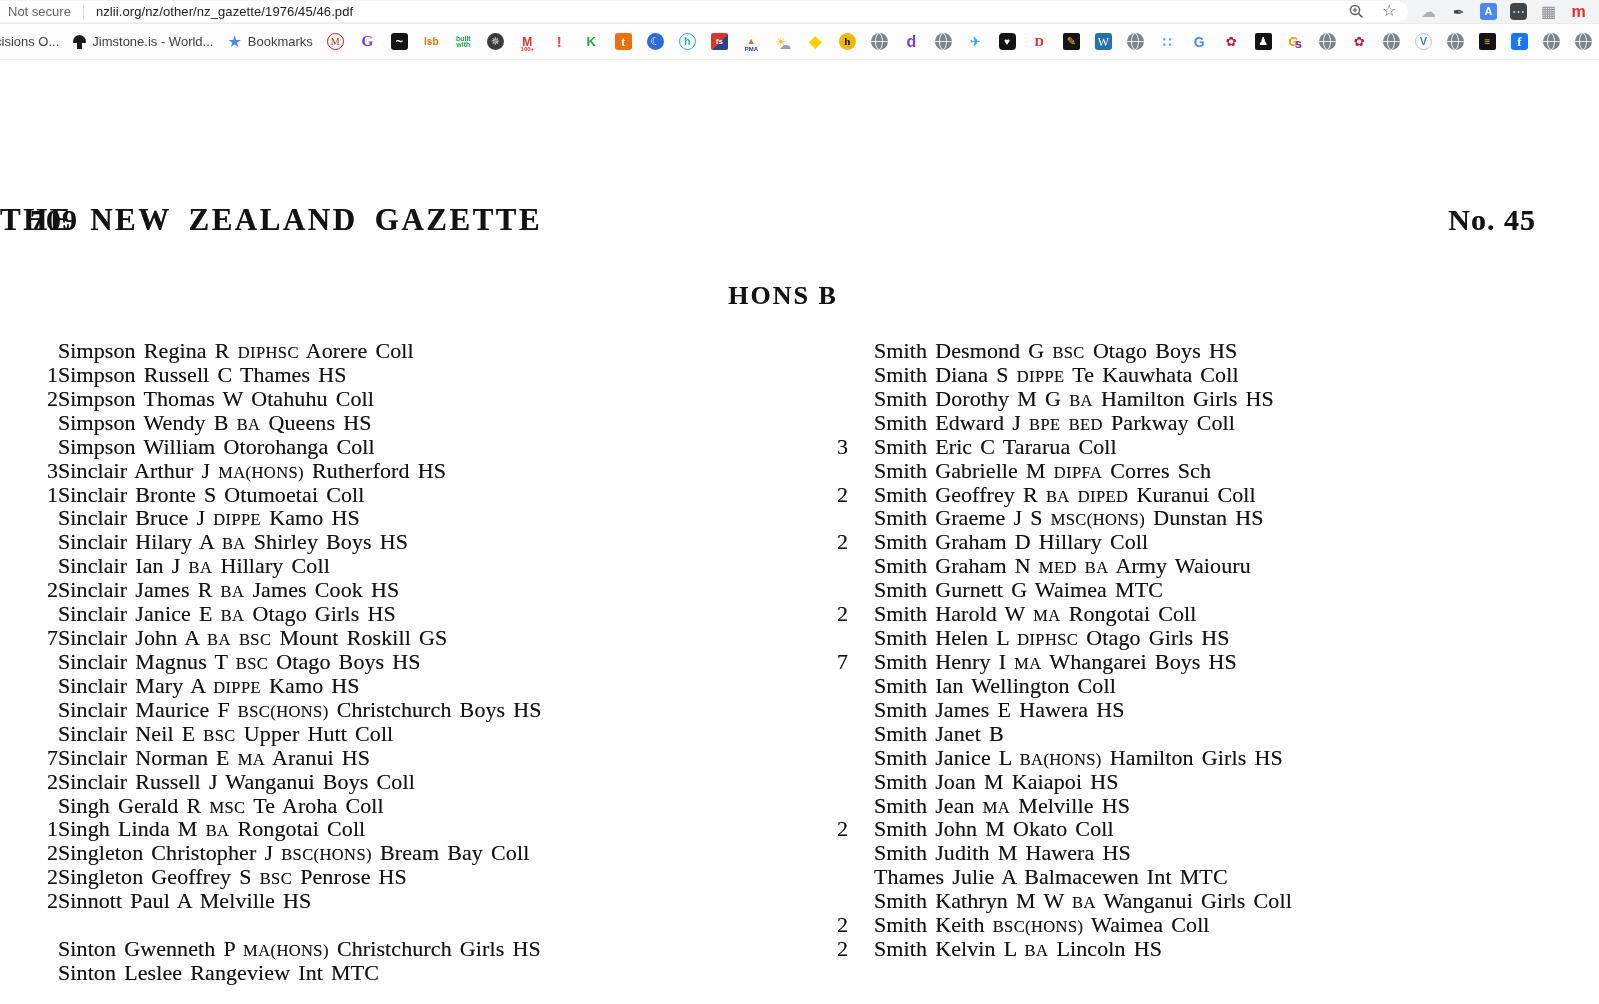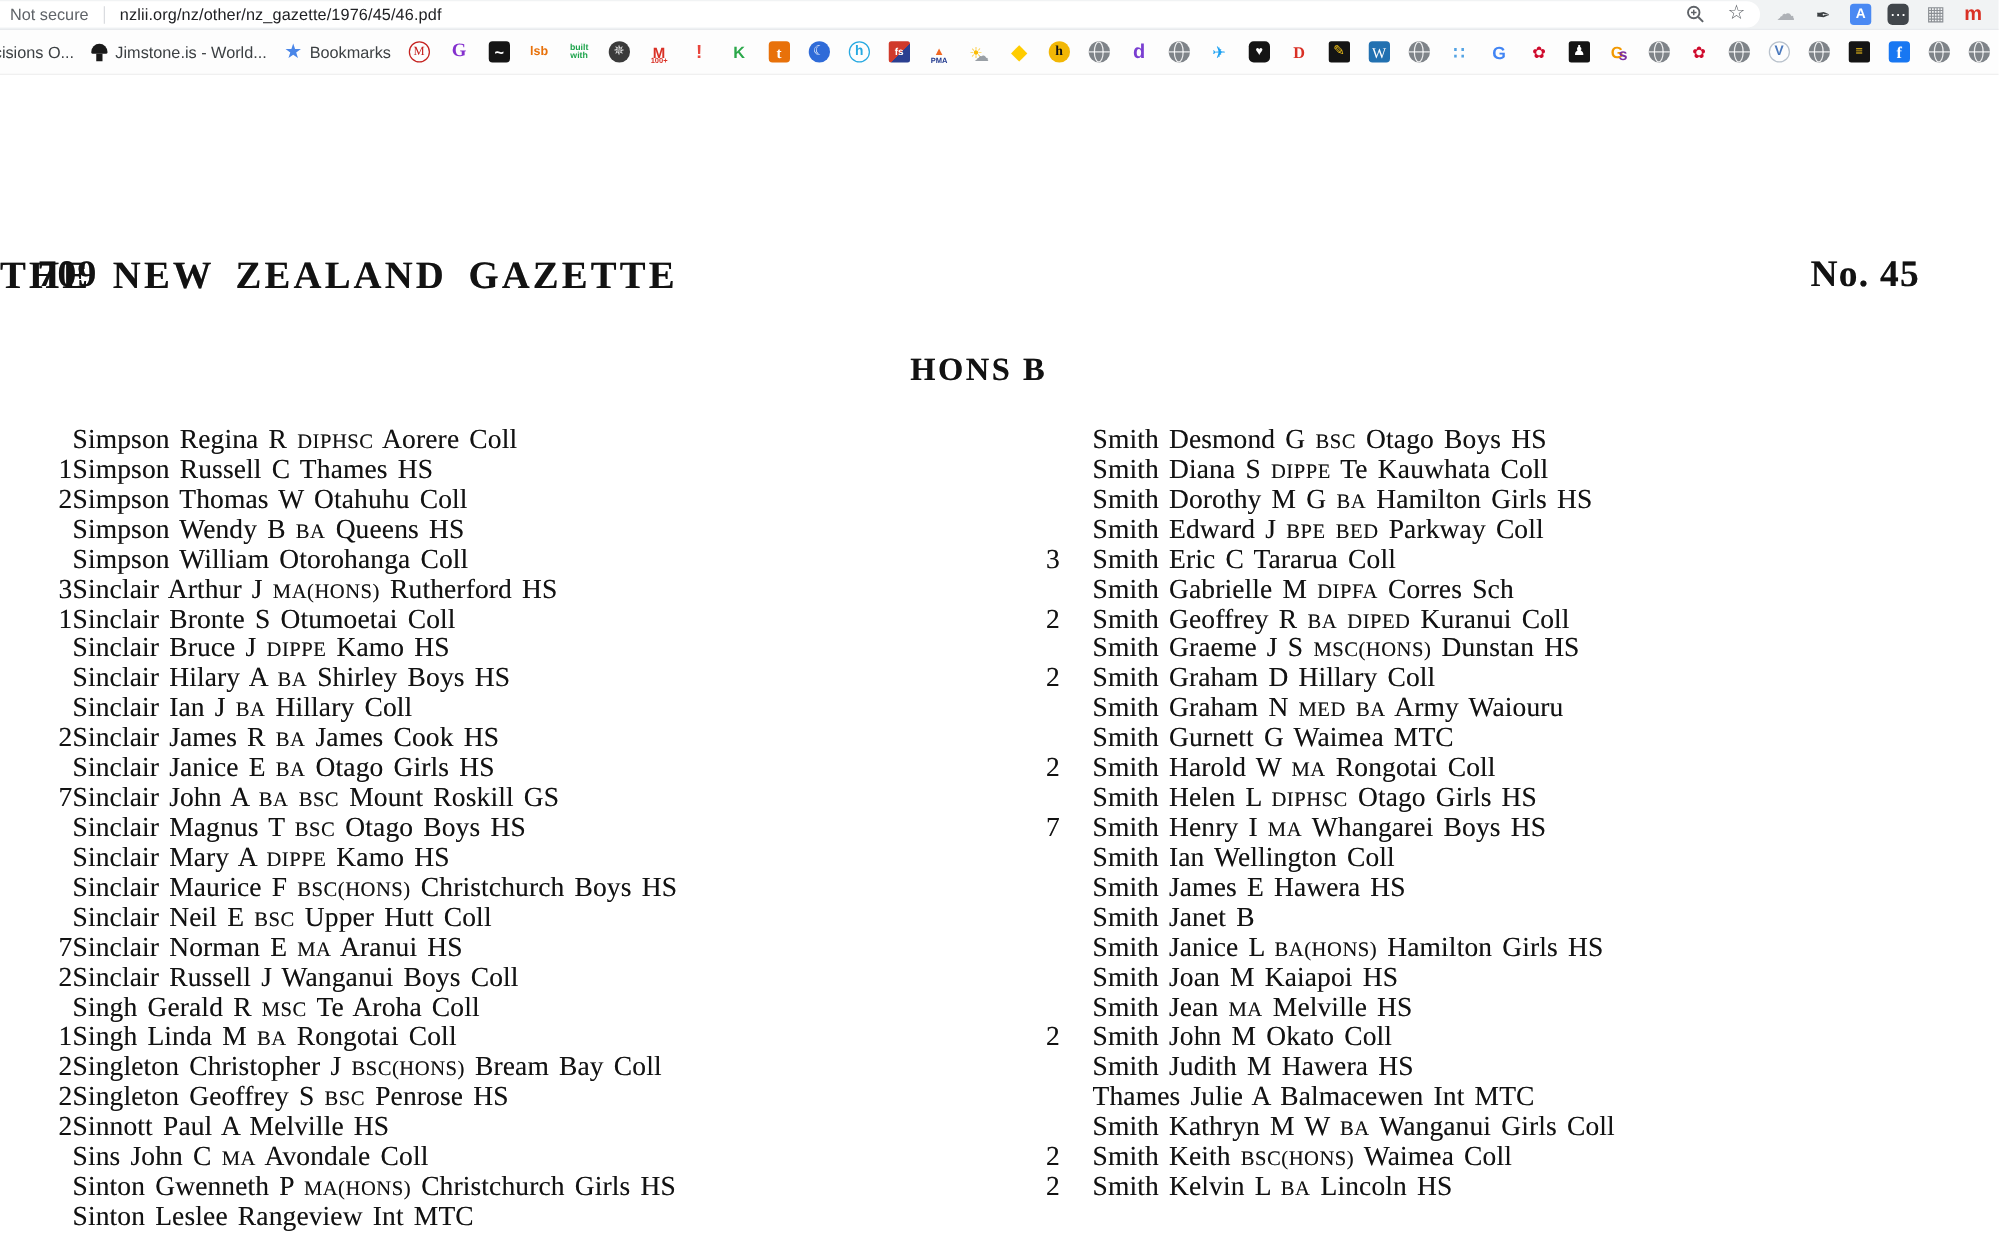--- a/index.html
+++ b/index.html
@@ -327,21 +327,20 @@
       <div class="row">
         <span class="num">2</span>
         <span class="txt">Singleton Geoffrey S <span class="sc">BSC</span> Penrose HS</span>
       </div>
       <div class="row">
         <span class="num">2</span>
         <span class="txt">Sinnott Paul A Melville HS</span>
       </div>
       <div class="row">
         <span class="num"></span>
-        <span class="txt">Sins John C <span class="sc">MA</span> Avondale Coll</span>
       </div>
       <div class="row">
         <span class="num"></span>
         <span class="txt">Sinton Gwenneth P <span class="sc">MA(HONS)</span> Christchurch Girls HS</span>
       </div>
       <div class="row">
         <span class="num"></span>
         <span class="txt">Sinton Leslee Rangeview Int MTC</span>
       </div>
     </div>

